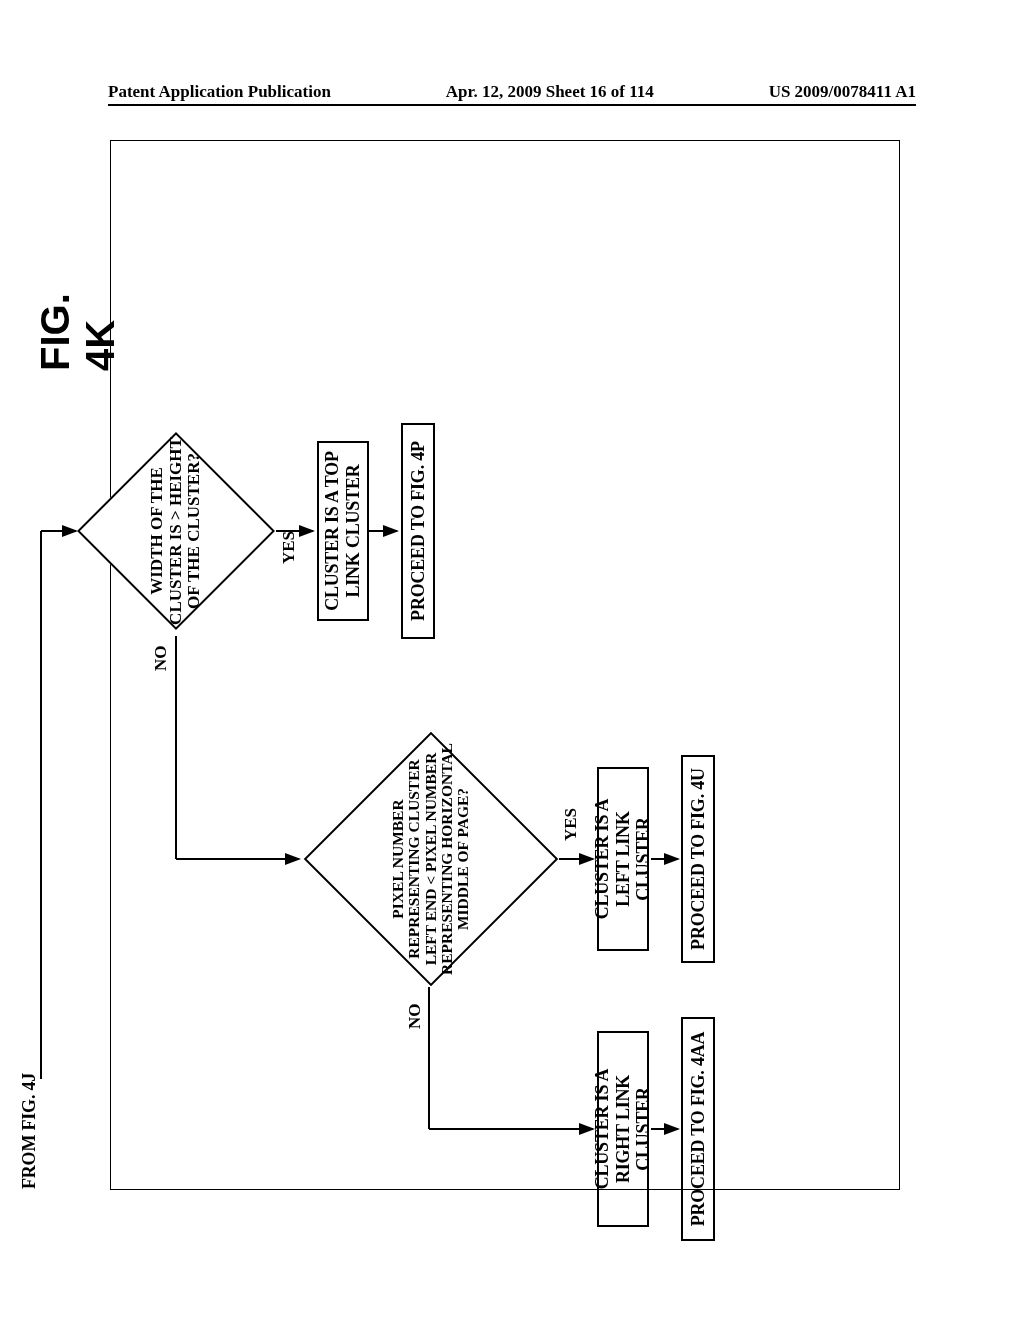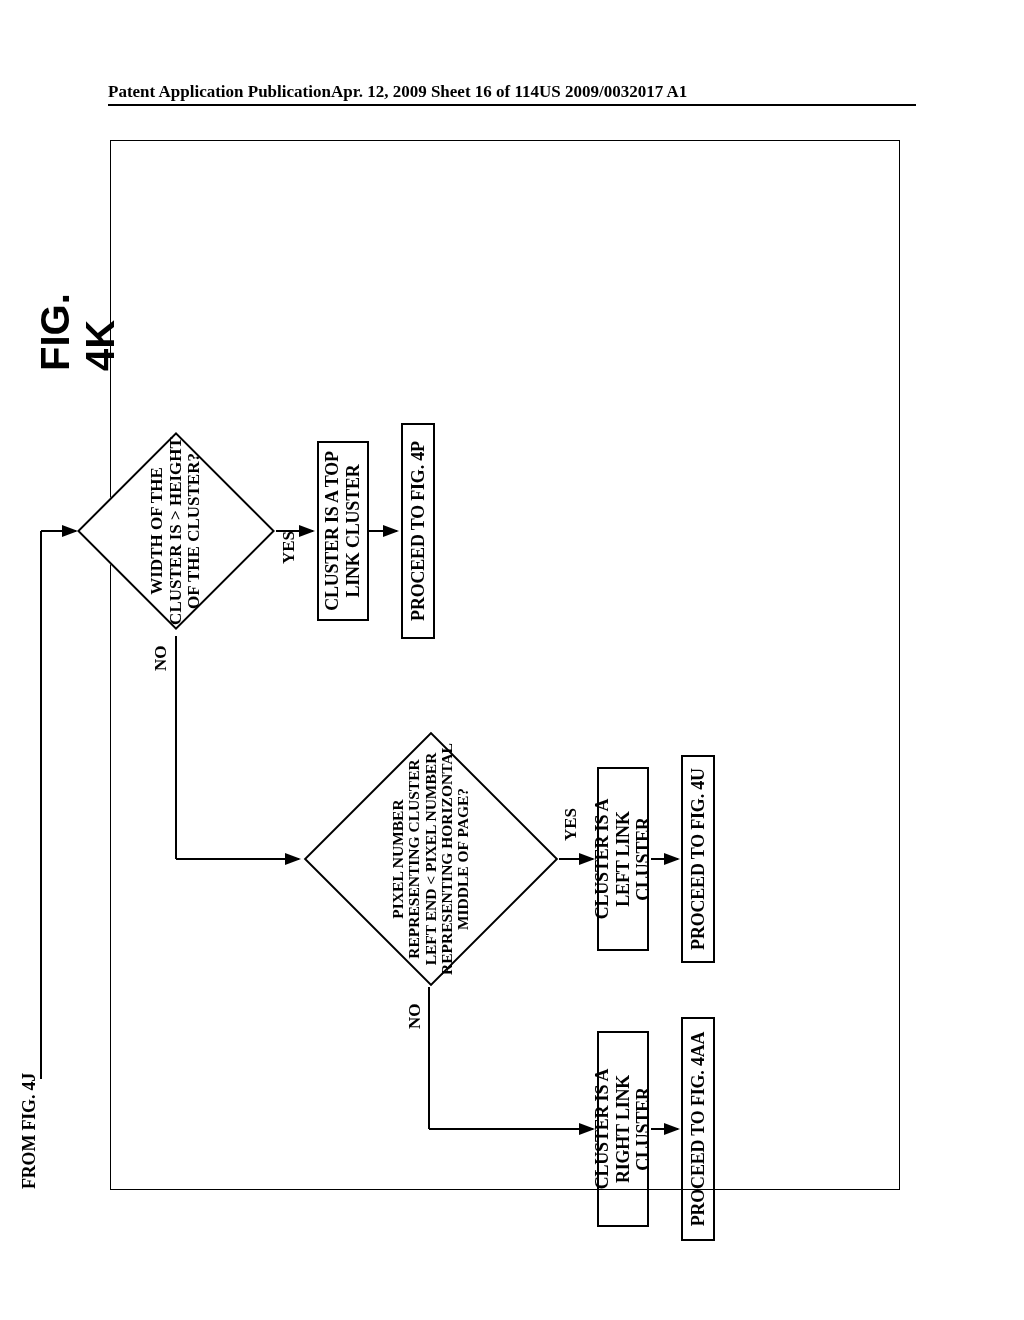--- a/index.html
+++ b/index.html
@@ -10,20 +10,21 @@
     font-family: "Times New Roman", serif;
     position: relative;
     overflow: hidden;
   }
   .header {
     position: absolute;
     top: 82px;
     left: 108px;
     right: 108px;
     display: flex;
+    justify-content: space-between;
     font-size: 17px;
     font-weight: bold;
   }
   .header .hl, .header .hc, .header .hr { white-space: nowrap; }
   .header-rule {
     position: absolute;
     top: 104px;
     left: 108px;
     right: 108px;
     height: 2px;
@@ -95,21 +96,21 @@
     inset: 0;
     overflow: visible;
   }
 </style>
 </head>
 <body>
 
 <div class="header">
   <span class="hl">Patent Application Publication</span>
   <span class="hc">Apr. 12, 2009  Sheet 16 of 114</span>
-  <span class="hr">US 2009/0032017 A1</span>
+  <span class="hr">US 2009/0078411 A1</span>
 </div>
 <div class="header-rule"></div>
 
 <div class="outer">
   <div class="stage">
 
     <svg class="lines">
       <defs>
         <marker id="ah" markerWidth="10" markerHeight="10" refX="7" refY="3" orient="auto" markerUnits="strokeWidth">
           <path d="M0,0 L8,3 L0,6 z" fill="#000"></path>

